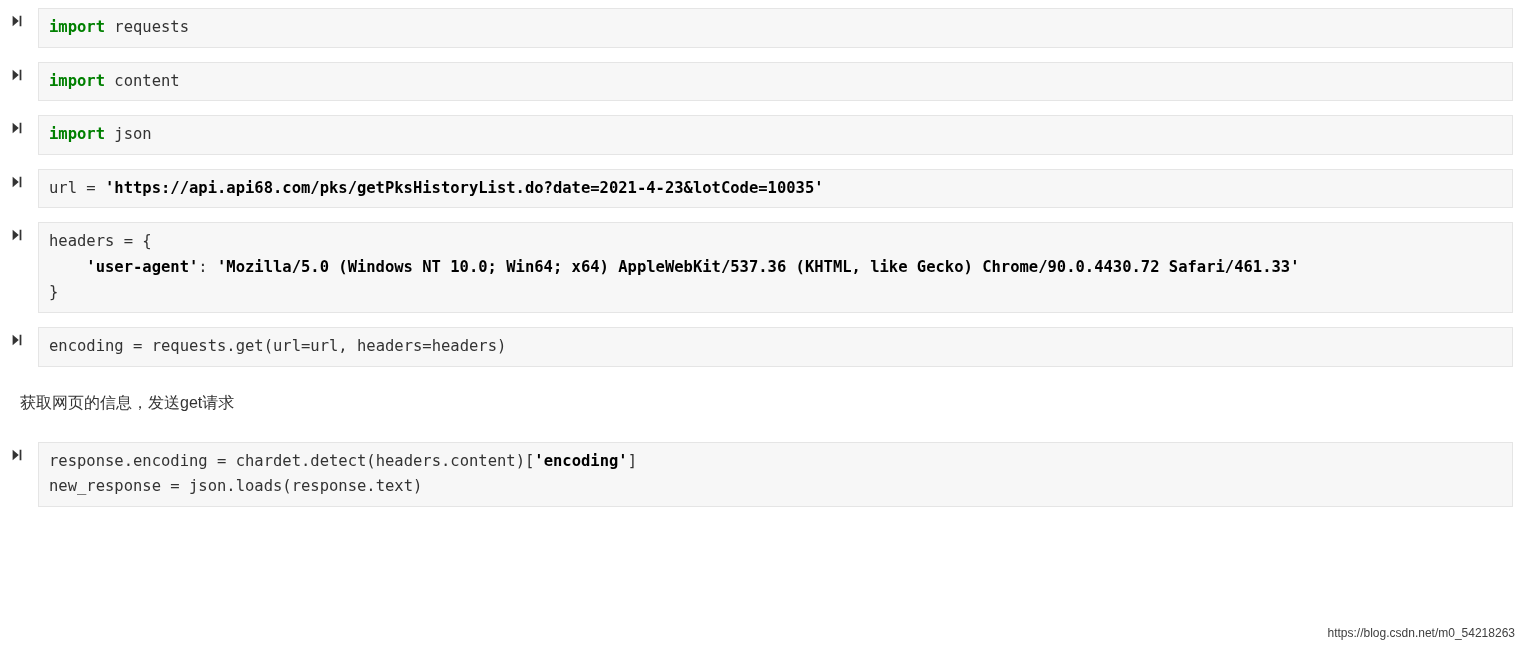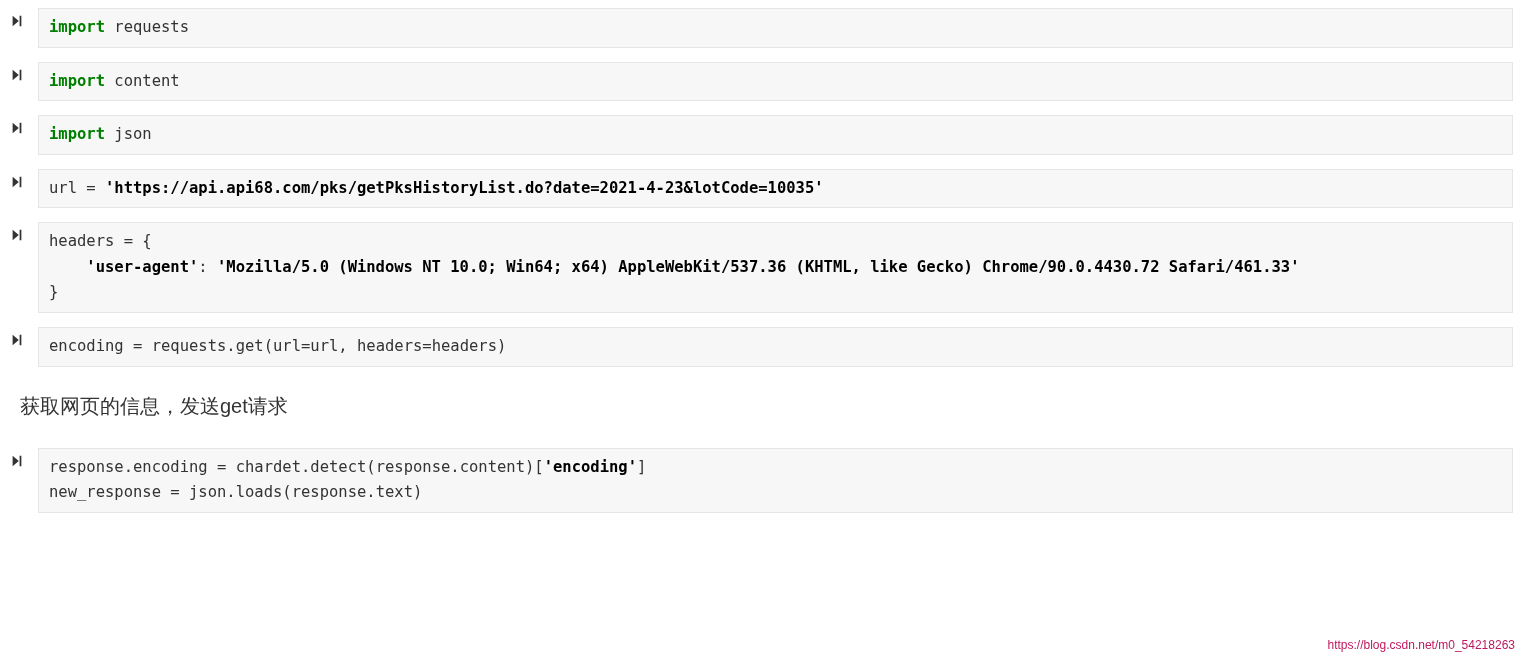--- a/index.html
+++ b/index.html
@@ -40,30 +40,30 @@
     line-height: 1.65;
     white-space: pre;
     overflow-x: auto;
   }
   .kw-import { color: #008000; font-weight: bold; }
   .kw-plain  { color: #333; }
   .str       { color: #000000; font-weight: bold; }
   .paren     { color: #333; }
   .op        { color: #333; }
   .md-text {
-    font-size: 20px;
+    font-size: 16px;
     color: #333;
     margin: 26px 0 28px 10px;
   }
   .watermark {
     position: fixed;
     right: 8px;
-    bottom: 6px;
+    bottom: 18px;
     font-size: 12px;
-    color: #be185d;
+    color: #404040;
     pointer-events: none;
   }
 </style>
 </head>
 <body>
 
 <div class="container" id="root">
     <div class="cell">
       <div class="run-icon"><svg viewBox="0 0 16 16">
           <path d="M3 2 L10 8 L3 14 Z"></path>
@@ -107,17 +107,17 @@
           <rect x="11" y="2" width="2" height="12"></rect>
         </svg></div>
       <div class="code-block"><span class="kw-plain">encoding </span><span class="op">= </span><span class="kw-plain">requests.get</span><span class="paren">(</span><span class="kw-plain">url</span><span class="op">=</span><span class="kw-plain">url, headers</span><span class="op">=</span><span class="kw-plain">headers</span><span class="paren">)</span></div>
     </div>
     <div class="md-text">获取网页的信息，发送get请求</div>
     <div class="cell">
       <div class="run-icon"><svg viewBox="0 0 16 16">
           <path d="M3 2 L10 8 L3 14 Z"></path>
           <rect x="11" y="2" width="2" height="12"></rect>
         </svg></div>
-      <div class="code-block"><span class="kw-plain">response.encoding </span><span class="op">= </span><span class="kw-plain">chardet.detect</span><span class="paren">(</span><span class="kw-plain">response.content</span><span class="paren">)[</span><span class="str">'encoding'</span><span class="paren">]</span>
+      <div class="code-block"><span class="kw-plain">response.encoding </span><span class="op">= </span><span class="kw-plain">chardet.detect</span><span class="paren">(</span><span class="kw-plain">headers.content</span><span class="paren">)[</span><span class="str">'encoding'</span><span class="paren">]</span>
 <span class="kw-plain">new_response </span><span class="op">= </span><span class="kw-plain">json.loads</span><span class="paren">(</span><span class="kw-plain">response.text</span><span class="paren">)</span></div>
     </div>
   </div>
 <div class="watermark">https://blog.csdn.net/m0_54218263</div>
 
 </body></html>

